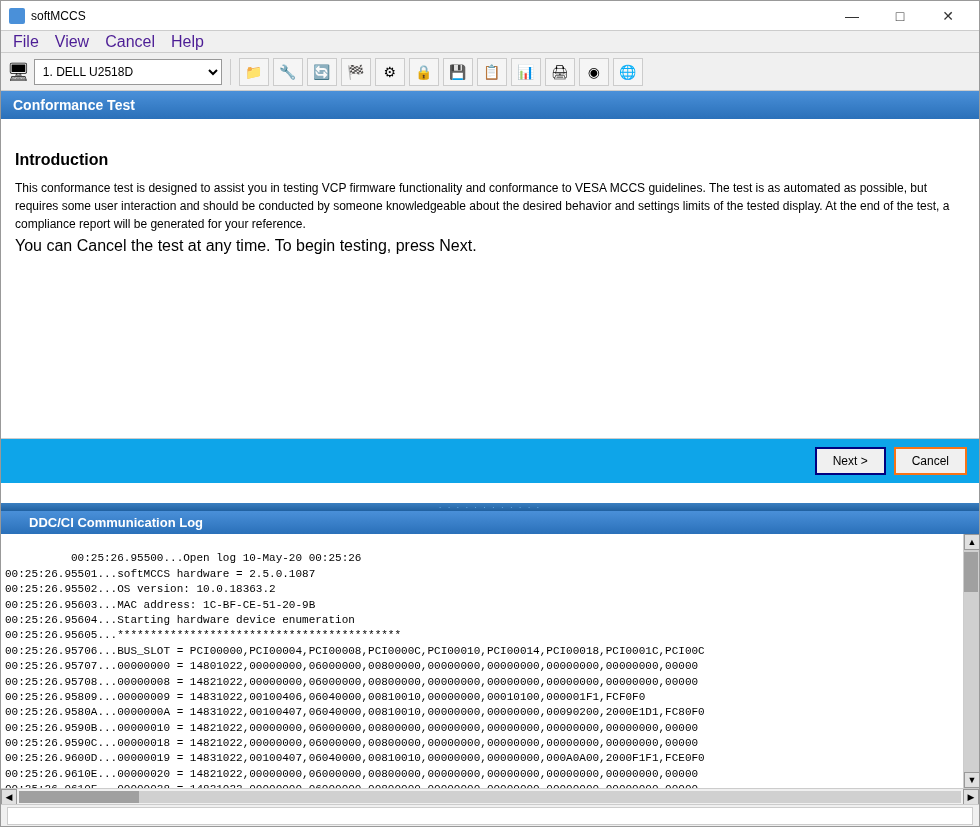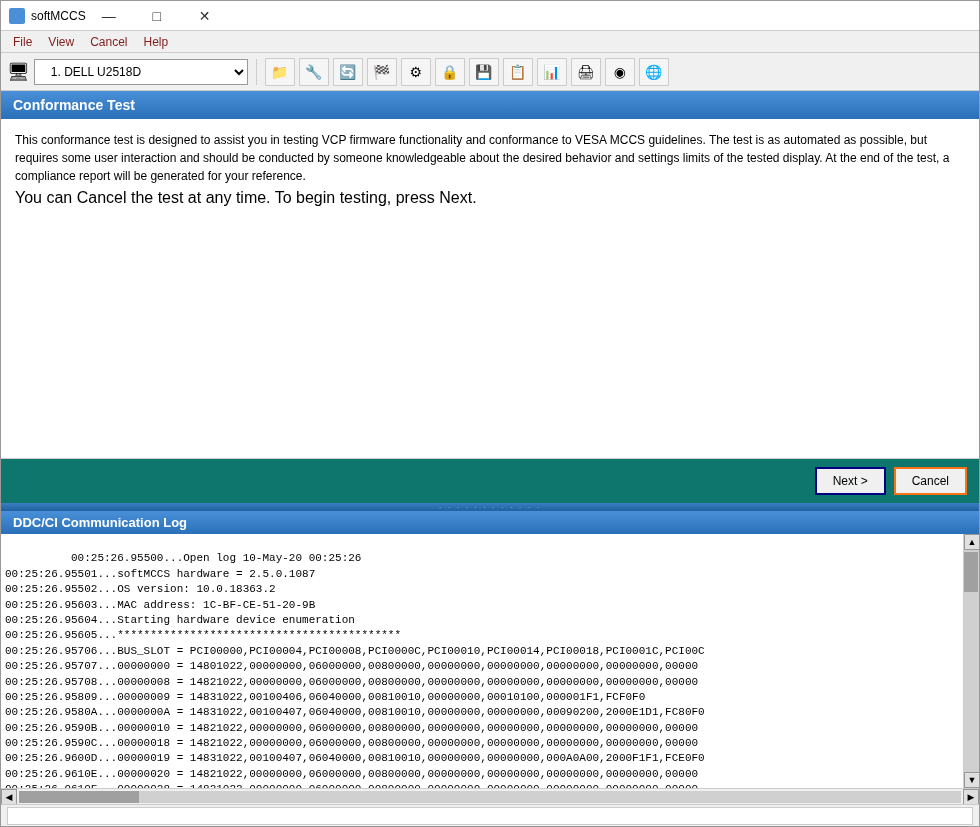--- a/index.html
+++ b/index.html
@@ -22,20 +22,21 @@
       flex-direction: column;
     }
 
     .title-bar {
       background: #fff;
       height: 30px;
       display: flex;
       align-items: center;
       padding: 0 8px;
       border-bottom: 1px solid #ccc;
+      justify-content: space-between;
     }
 
     .title-bar-left {
       display: flex;
       align-items: center;
       gap: 6px;
     }
 
     .title-bar-icon {
       width: 16px;
@@ -73,48 +74,48 @@
       background: #f0f0f0;
       height: 22px;
       display: flex;
       align-items: center;
       border-bottom: 1px solid #ccc;
       padding: 0 4px;
     }
 
     .menu-item {
       padding: 2px 8px;
-      font-size: 12px;
-      cursor: pointer;
-      color: #7f1d1d;
+      font-size: 16px;
+      cursor: pointer;
+      color: #4c1d95;
     }
 
     
     .toolbar {
       background: #f0f0f0;
       height: 38px;
       display: flex;
       align-items: center;
       padding: 0 6px;
       gap: 4px;
       border-bottom: 1px solid #ccc;
     }
 
     .monitor-selector {
       display: flex;
       align-items: center;
       gap: 4px;
     }
 
     .monitor-dropdown {
-      width: 214px;
+      width: 188px;
       height: 26px;
       border: 1px solid #999;
       background: #fff;
-      padding: 0 12px;
+      padding: 0 4px;
       font-size: 12px;
     }
 
     .toolbar-sep {
       width: 1px;
       height: 26px;
       background: #ccc;
       margin: 0 4px;
     }
 
@@ -177,21 +178,21 @@
     }
 
     
     .button-row {
       display: flex;
       justify-content: flex-end;
       align-items: center;
       padding: 8px 12px;
       gap: 8px;
       border-top: 1px solid #ccc;
-      background: #0f766e;
+      background: #0ea5e9;
     }
 
     .btn {
       padding: 4px 16px;
       height: 28px;
       font-size: 12px;
       cursor: pointer;
       border: 2px solid #f97316;
       background: #f0f0f0;
       min-width: 70px;
@@ -215,21 +216,21 @@
     .resize-dots {
       color: #6ab0e8;
       font-size: 8px;
       letter-spacing: 2px;
     }
 
     
     .log-header {
       background: linear-gradient(to bottom, #4a90d9, #2a70b9);
       color: #fff;
-      padding: 4px 12px;
+      padding: 4px 28px;
       font-size: 13px;
       font-weight: bold;
     }
 
     .log-area-container {
       flex: 1;
       display: flex;
       overflow: hidden;
       position: relative;
     }
@@ -336,20 +337,21 @@
       border: 1px solid #ccc;
       background: #fff;
       font-size: 11px;
       padding: 0 4px;
     }
 
     .upper-section {
       display: flex;
       flex-direction: column;
       height: 420px;
+      gap: 20px;
     }
 
     .lower-section {
       display: flex;
       flex-direction: column;
       flex: 1;
       overflow: hidden;
     }
   </style>
 </head>
@@ -400,20 +402,21 @@
 
   <div class="main-content">
 
     <div class="upper-section">
 
       <div class="conformance-header">
         <span>Conformance Test</span>
       </div>
 
       <div class="intro-panel">
+        <div class="intro-title">Introduction</div>
         <p class="intro-text">This conformance test is designed to assist you in testing VCP firmware functionality and conformance to VESA MCCS guidelines. The test is as automated as possible, but requires some user interaction and should be conducted by someone knowledgeable about the desired behavior and settings limits of the tested display. At the end of the test, a compliance report will be generated for your reference.</p>
         <p class="intro-text-2">You can Cancel the test at any time. To begin testing, press Next.</p>
       </div>
 
       <div class="button-row">
         <button class="btn btn-primary">Next &gt;</button>
         <button class="btn">Cancel</button>
       </div>
 
       <div class="resize-handle">

